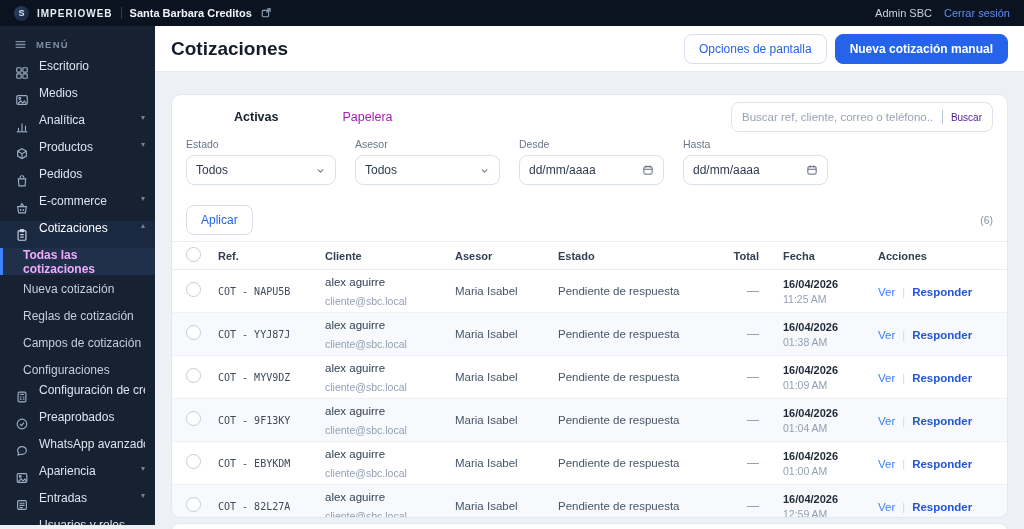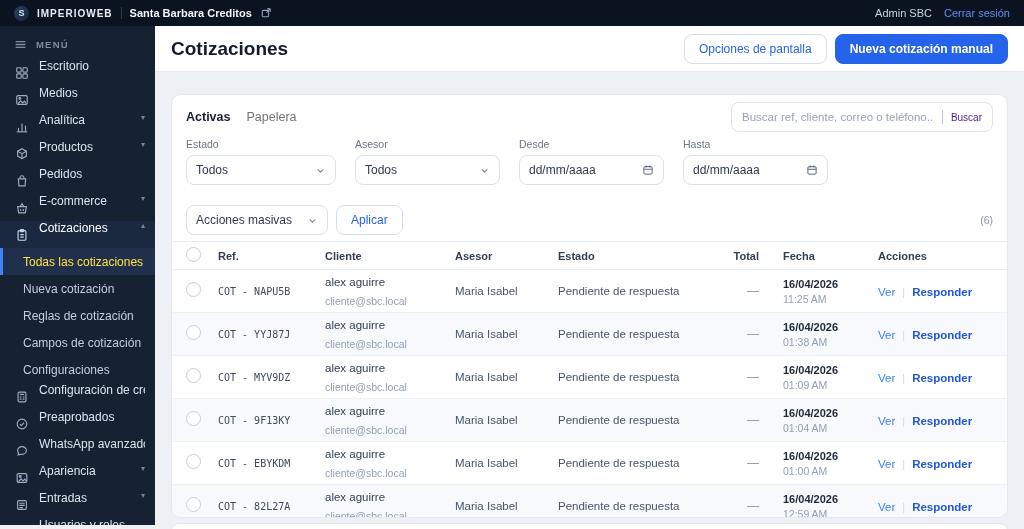--- a/index.html
+++ b/index.html
@@ -24,44 +24,44 @@
   .sidebar { position:absolute; top:26px; left:0; bottom:4px; width:155px; background:#162231; overflow:hidden; }
   .menu-head { display:flex; align-items:center; gap:9px; padding:12px 14px 8px; color:#7e8ca1;
                font-size:9.5px; font-weight:bold; letter-spacing:1.2px; }
   .s-item { display:flex; gap:10px; height:27px; padding:0 10px 0 15px;
             color:#dbe3ee; font-size:12px; cursor:pointer; }
   .s-item .s-label { flex:1; white-space:nowrap; overflow:hidden; }
   .s-caret { color:#76849a; font-size:8px; }
   .s-item.parent-active { background:#1b2940; color:#fff; }
   .s-sub { display:flex; align-items:center; height:27px; padding:0 10px 0 20px; color:#c3cedd;
            font-size:12px; cursor:pointer; border-left:3px solid transparent; }
-  .s-sub.active { background:#20304b; border-left-color:#3f83f8; color:#fde047; font-weight:normal;align-items:center; }
+  .s-sub.active { background:#20304b; border-left-color:#3f83f8; color:#f0abfc; font-weight:bold;align-items:center; }
   .sicon svg { display:block; }
 
   
   .main { position:absolute; top:26px; left:155px; right:0; bottom:0; background:#edf1f5; overflow:hidden; }
   .page-head { height:46px; background:#fff; border-bottom:1px solid #e6eaf0;
                display:flex; align-items:center; justify-content:space-between; padding:0 16px; }
   .page-title { font-size:19px; font-weight:bold; color:#131c2b; }
   .head-actions { display:flex; gap:8px; }
   .btn { border-radius:8px; font-size:12px; height:30px; padding:0 14px; cursor:pointer;
          display:inline-flex; align-items:center; justify-content:center; font-family:inherit; }
   .btn-outline { background:#fff; border:1px solid #d6deea; color:#2563eb; }
   .btn-primary { background:#2563eb; border:1px solid #2563eb; color:#fff; font-weight:bold; }
 
   .content { padding:22px 16px 0; }
   .card { background:#fff; border:1px solid #e3e8ee; border-radius:10px; height:424px; overflow:hidden; }
   .card-next { margin:5px 0 0; height:14px; background:#fff; border:1px solid #e3e8ee; border-radius:8px 8px 0 0; }
 
   
   .tabs-row { height:44px; display:flex; align-items:center; justify-content:space-between; padding:0 14px; }
   .tabs { display:flex; gap:16px; align-items:center; }
-  .tab { font-size:12.5px; cursor:pointer; }
+  .tab { font-size:12.5px; cursor:pointer;margin-left:48px; }
   .tab.active { color:#16202e; font-weight:bold; }
-  .tab.link { color:#737373; }
+  .tab.link { color:#a21caf; }
   .searchbox { width:262px; height:30px; border:1px solid #dde4ec; border-radius:8px;
                display:flex; align-items:center; padding:0 10px; background:#fff; }
   .searchbox input { border:none; outline:none; flex:1; font-size:11.5px; color:#44506a;
                      font-family:inherit; background:transparent; min-width:0; }
   .searchbox input::placeholder { color:#97a3b6; }
   .search-sep { width:1px; height:14px; background:#b9c6d8; margin:0 8px; }
   .search-go { color:#4c1d95; font-size:10px; cursor:pointer; }
 
   
   .filters-row { display:flex; align-items:flex-end; gap:19px; padding:2px 14px 14px; height:60px; }
@@ -355,28 +355,20 @@
                 <svg width="12" height="12" viewBox="0 0 16 16" fill="none" stroke="#5a6678" stroke-width="1.3">
                   <rect x="2.5" y="3.5" width="11" height="10" rx="1.5"></rect>
                   <path d="M5.5 2v3M10.5 2v3M2.5 7h11"></path>
                 </svg>
               </span>
           </div>
         </div>
       </div>
 
       <div class="bulk-row">
-        <div class="control" style="width:142px;">
-          <span>Acciones masivas</span>
-          <span class="ico chev">
-              <svg width="11" height="11" viewBox="0 0 16 16" fill="none" stroke="#7b8799" stroke-width="1.6">
-                <path d="M4 6.5l4 4 4-4"></path>
-              </svg>
-            </span>
-        </div>
         <button class="btn btn-outline">Aplicar</button>
         <span class="count">(6)</span>
       </div>
 
       <table>
         <colgroup>
           <col class="c-cb">
             <col class="c-ref">
             <col class="c-cli">
             <col class="c-ase">

